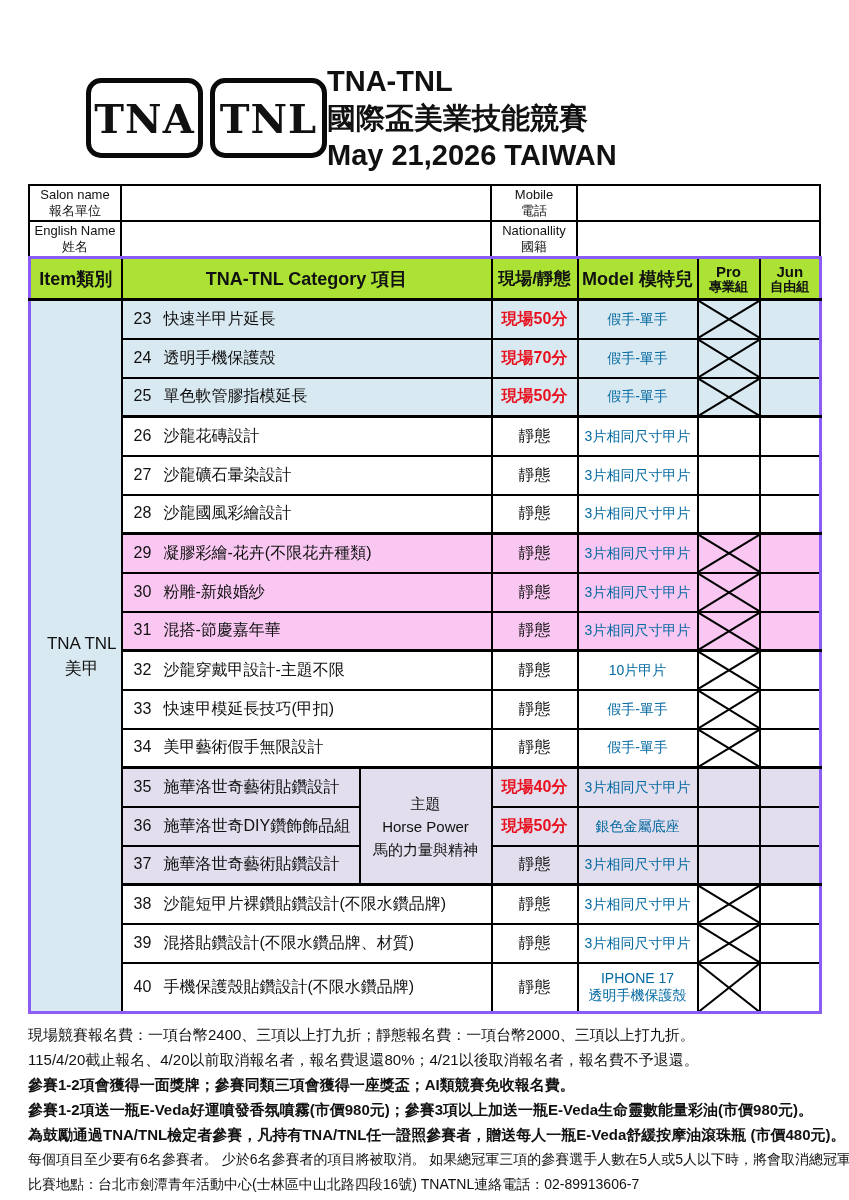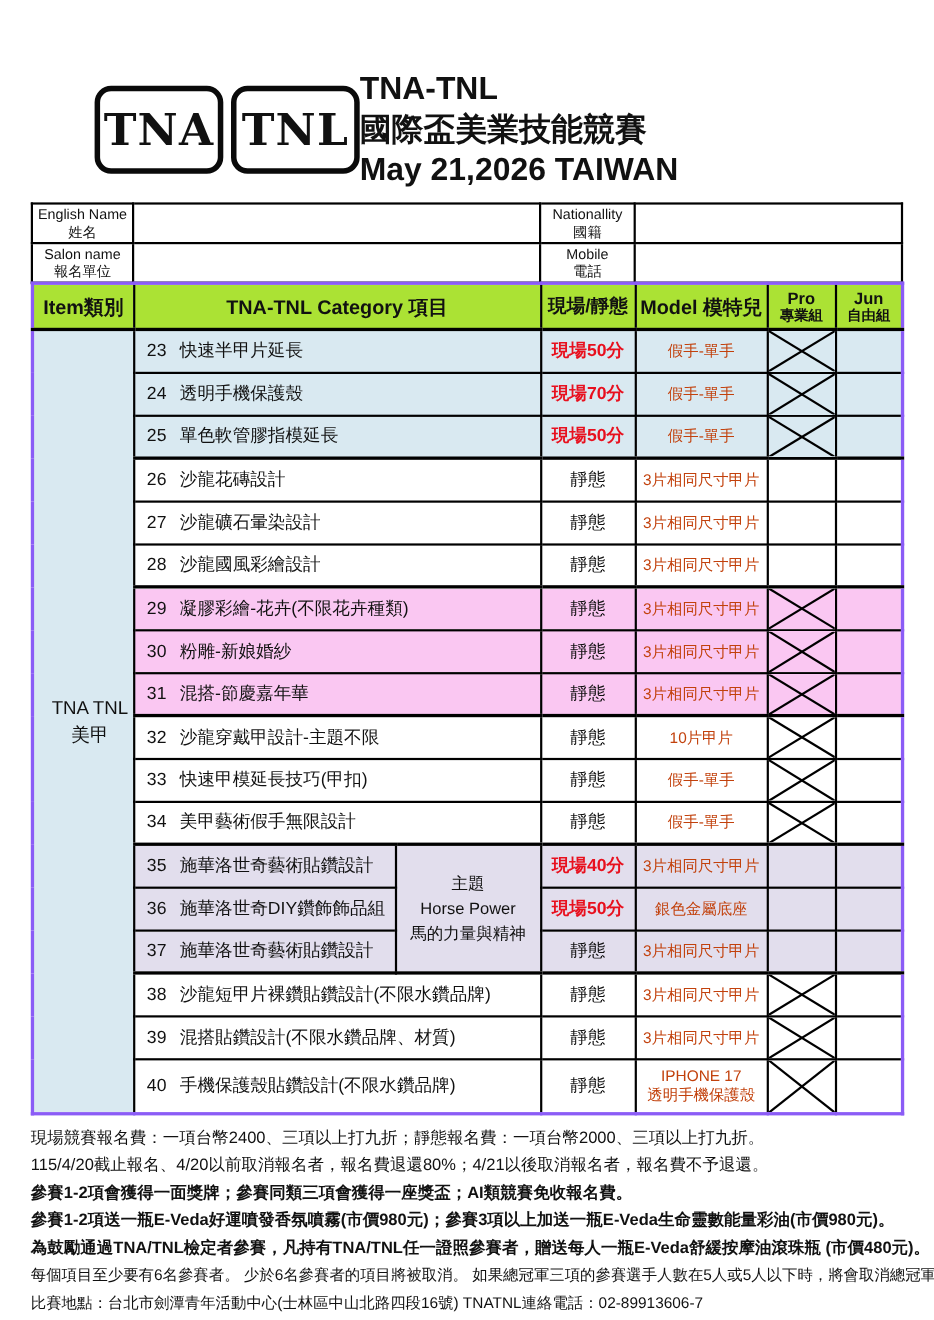--- a/index.html
+++ b/index.html
@@ -46,21 +46,21 @@
   tr.tall{height:50px;}
   .gtop td{border-top:3px solid #000;}
 
   .catcell{background:#fff;text-align:center;font-size:17px;line-height:25px;}
   .catcell span{display:block;padding-left:12px;}
 
   .item{text-align:left;padding-left:11px;font-size:16px;white-space:nowrap;}
   .item .inum{display:inline-block;min-width:30px;}
   .mode{text-align:center;font-size:16px;}
   .mode.red{color:var(--red);font-weight:bold;}
-  .model{text-align:center;font-size:14px;color:#c2410c;white-space:pre-line;line-height:17px;}
+  .model{text-align:center;font-size:14px;color:#0369a1;white-space:pre-line;line-height:17px;}
   .xcell{position:relative;padding:0;}
   .xcell svg{position:absolute;left:0;top:0;width:100%;height:100%;display:block;}
   .xcell line{stroke:#000;stroke-width:2;vector-effect:non-scaling-stroke;}
   .theme{background:var(--lav);text-align:center;font-size:15px;line-height:23px;}
   .theme span{display:block;}
 
   .bg-blue td{background:var(--blue);}
   .bg-pink td{background:var(--pink);}
   .bg-lav td{background:var(--lav);}
 
@@ -90,39 +90,39 @@
   <table class="form-table">
     <colgroup>
         <col style="width:92px">
         <col style="width:370px">
         <col style="width:86px">
         <col style="width:243px">
       </colgroup>
     <tbody>
         <tr>
       <td class="flabel">
+        <span>Salon name</span>
+        <span>報名單位</span>
+      </td>
+      <td class="fvalue"></td>
+      <td class="flabel">
+        <span>Mobile</span>
+        <span>電話</span>
+      </td>
+      <td class="fvalue"></td>
+    </tr>
+    <tr>
+      <td class="flabel">
         <span>English Name</span>
         <span>姓名</span>
       </td>
       <td class="fvalue"></td>
       <td class="flabel">
         <span>Nationallity</span>
         <span>國籍</span>
-      </td>
-      <td class="fvalue"></td>
-    </tr>
-    <tr>
-      <td class="flabel">
-        <span>Salon name</span>
-        <span>報名單位</span>
-      </td>
-      <td class="fvalue"></td>
-      <td class="flabel">
-        <span>Mobile</span>
-        <span>電話</span>
       </td>
       <td class="fvalue"></td>
     </tr>
   </tbody>
     </table>
 
   <table class="main-table">
     <colgroup>
       <col style="width:92px">
         <col style="width:238px">

